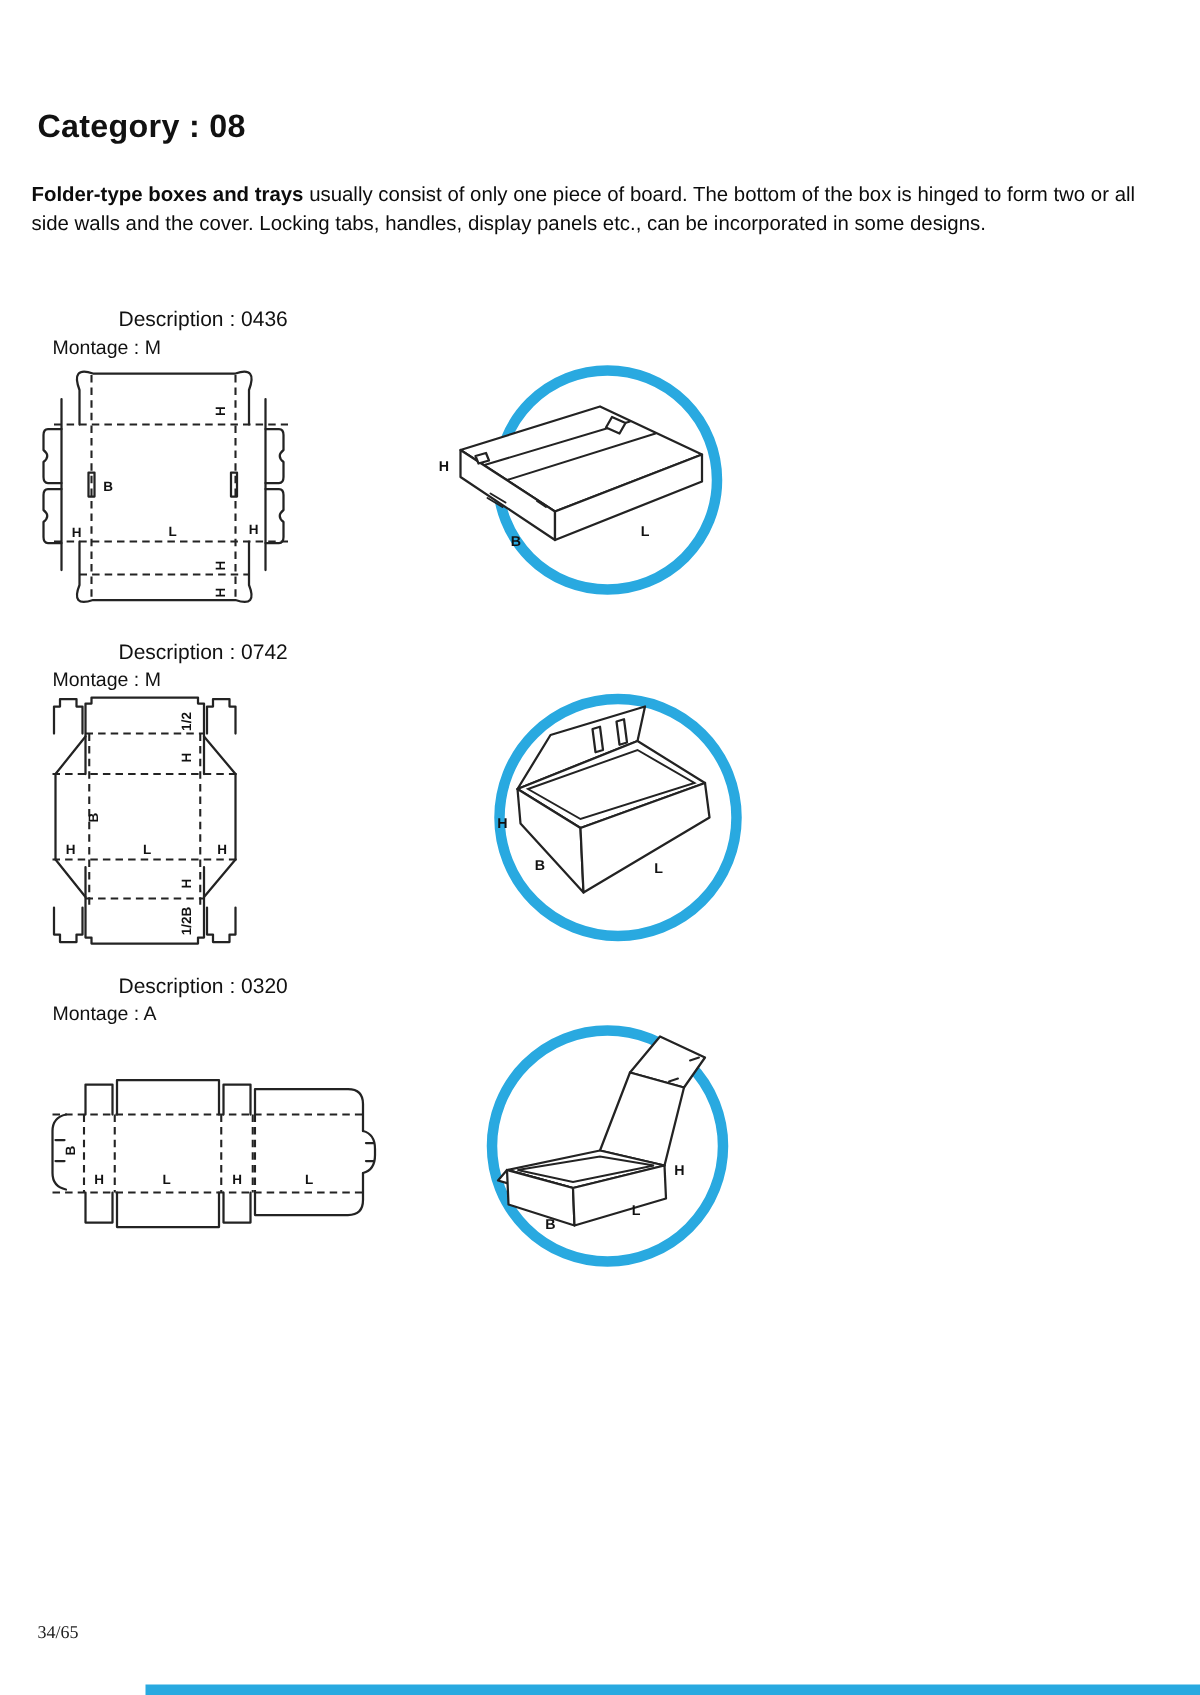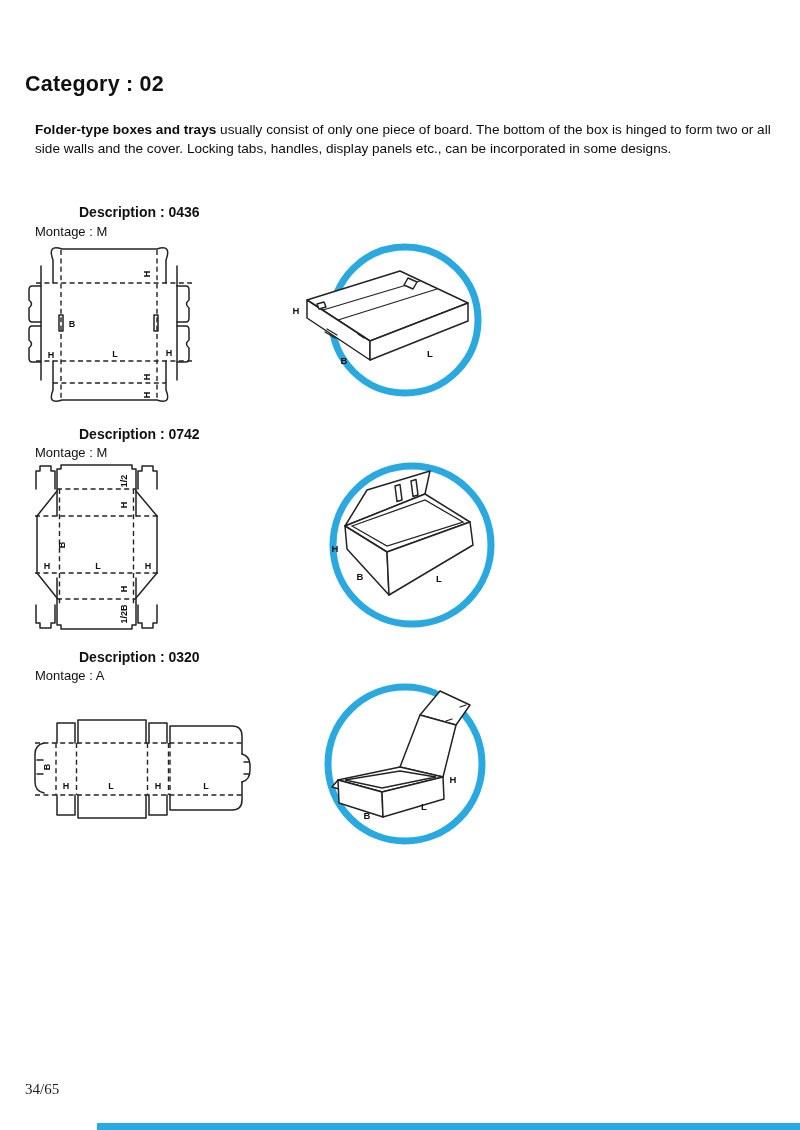--- a/index.html
+++ b/index.html
@@ -3,40 +3,40 @@
 <meta charset="utf-8">
 <style>
   * { margin:0; padding:0; box-sizing:border-box; }
   html,body { background:#fff; }
   body {
     width:800px; height:1130px; position:relative; overflow:hidden;
     font-family:"Liberation Sans", sans-serif; color:#111;
   }
   .abs { position:absolute; }
   .page-title { left:25px; top:72px; font-size:21.5px; font-weight:700; letter-spacing:0.2px; }
-  .intro { left:35px; top:121px; width:758px; font-size:13.6px; line-height:1.37; color:#0c0c0c; }
+  .intro { left:21px; top:121px; width:758px; font-size:13.6px; line-height:1.37; color:#0c0c0c; }
   .intro b { font-weight:700; }
-  .desc-label { left:35px; font-size:14px; font-weight:700;padding-left:44px; }
+  .desc-label { left:35px; font-size:14px; font-weight:400;padding-left:44px; }
   .mont-label { left:35px; font-size:13px; }
-  .footer-page { left:25px; top:1081px; font-family:"Liberation Serif", serif; font-size:15px; color:#1c1c1c;text-align:center; }
+  .footer-page { left:25px; top:1081px; font-family:"Liberation Serif", serif; font-size:12px; color:#1c1c1c;text-align:center; }
   .bottom-bar { left:97px; top:1123px; width:703px; height:7px; background:#29A9E0; }
 
   
   .cut  { fill:none; stroke:#232323; stroke-width:1.5; stroke-linejoin:round; stroke-linecap:round; }
   .fold { fill:none; stroke:#232323; stroke-width:1.4; stroke-dasharray:5 3.4; }
   .face { fill:#ffffff; stroke:#232323; stroke-width:1.5; stroke-linejoin:round; }
   .thin { fill:none; stroke:#232323; stroke-width:1.3; stroke-linecap:round; }
   .ring { fill:none; stroke:#29A9E0; stroke-width:7; }
   text.lbl { font-family:"Liberation Sans", sans-serif; font-size:9px; font-weight:700; fill:#111; text-anchor:middle; }
   text.lbl2 { font-family:"Liberation Sans", sans-serif; font-size:9.5px; font-weight:700; fill:#111; text-anchor:middle; }
 </style>
 </head>
 <body>
 
-<h1 class="abs page-title">Category : 02</h1>
+<h1 class="abs page-title">Category : 08</h1>
 
 <p class="abs intro"><b>Folder-type boxes and trays</b><span> usually consist of only one piece of board. The bottom of the box is hinged to form two or all side walls and the cover. Locking tabs, handles, display panels etc., can be incorporated in some designs.</span></p>
 
 <div class="abs desc-label" style="top:204px">Description : 0436</div>
 <div class="abs mont-label" style="top:224px">Montage : M</div>
 
 <svg class="abs" style="left:26px; top:238px" width="175" height="168" viewBox="0 0 175 168">
 
   <path class="cut" d="M27,45 L27,22 Q21,6 36,11 L131,11 Q146,6 140,22 L140,45"></path>
 

